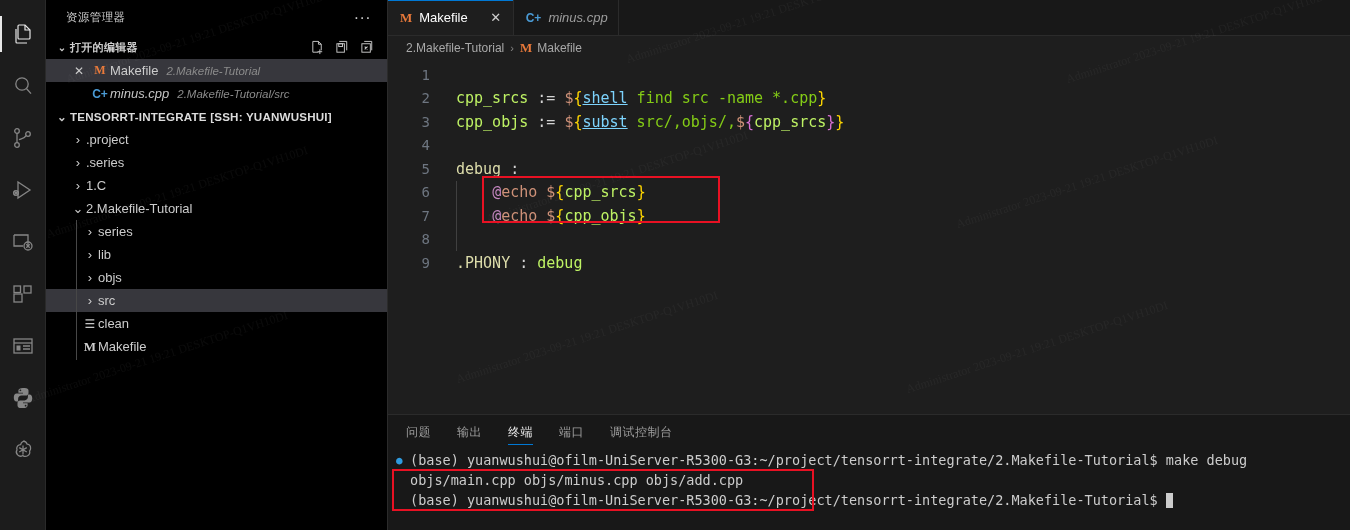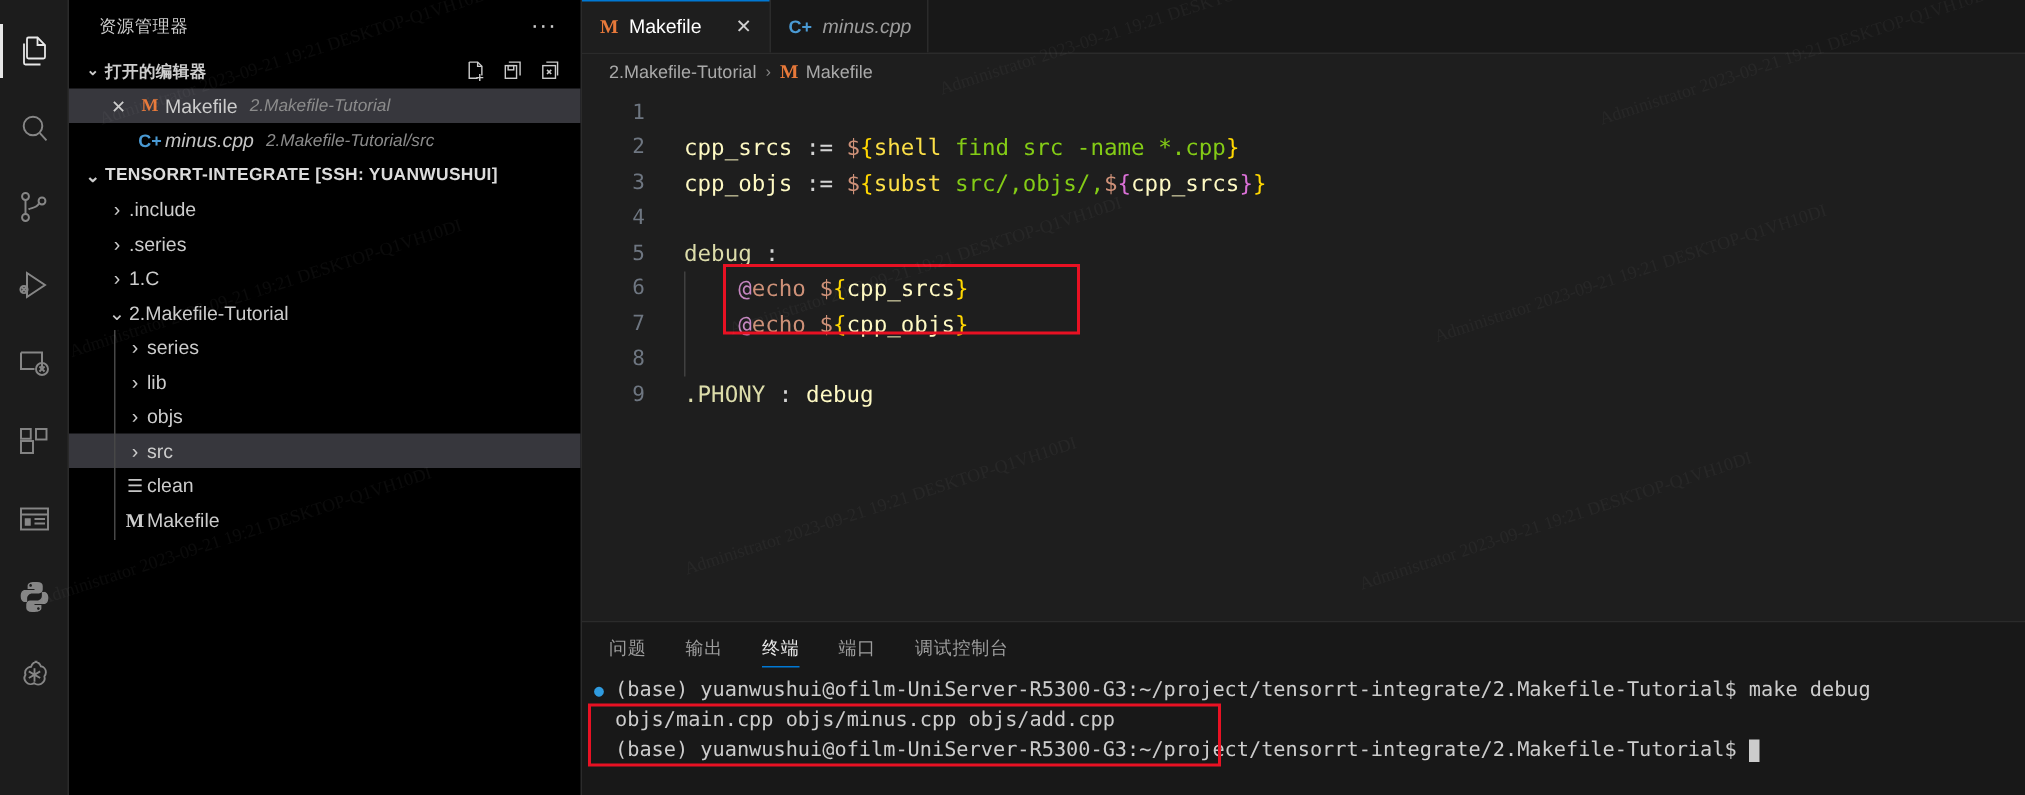--- a/index.html
+++ b/index.html
@@ -191,26 +191,26 @@
     width: 42px;
     flex: 0 0 42px;
     text-align: right;
     color: #6e7681;
     font-size: 14px;
     padding-right: 26px;
     box-sizing: content-box;
     user-select: none;
   }
   .code-text { position: relative; }
-  .tok-var { color: #fef9c3; text-align: center; }
+  .tok-var { color: #bef264; text-align: center; }
   .tok-plain { color: #d4d4d4; }
   .tok-dollar { color: #ce9178; }
   .tok-brace-y { color: #ffd700; }
   .tok-brace-m { color: #da70d6; }
-  .tok-fn { color: #fde047; }
+  .tok-fn { color: #7dd3fc; text-decoration: underline; }
   .tok-arg { color: #84cc16; }
   .tok-target { color: #dcdcaa; }
   .tok-at { color: #c586c0; }
   .tok-cmd { color: #ce9178; }
 
   .indent-line {
     position: absolute;
     left: 68px; width: 1px;
     background: #404040;
   }
@@ -434,21 +434,21 @@
     <div class="root-row">
       <span class="chev">⌄</span>
       <span>TENSORRT-INTEGRATE [SSH: YUANWUSHUI]</span>
     </div>
 
     <div style="position:relative;">
       <div class="indent-guide" style="left:30px; top:92px; height:140px;"></div>
 
       <div class="folder-row" style="padding-left:24px;">
         <span class="chev">›</span>
-        <span>.include</span>
+        <span>.project</span>
       </div>
       <div class="folder-row" style="padding-left:24px;">
         <span class="chev">›</span>
         <span>.series</span>
       </div>
       <div class="folder-row" style="padding-left:24px;">
         <span class="chev">›</span>
         <span>1.C</span>
       </div>
       <div class="folder-row" style="padding-left:24px;">

